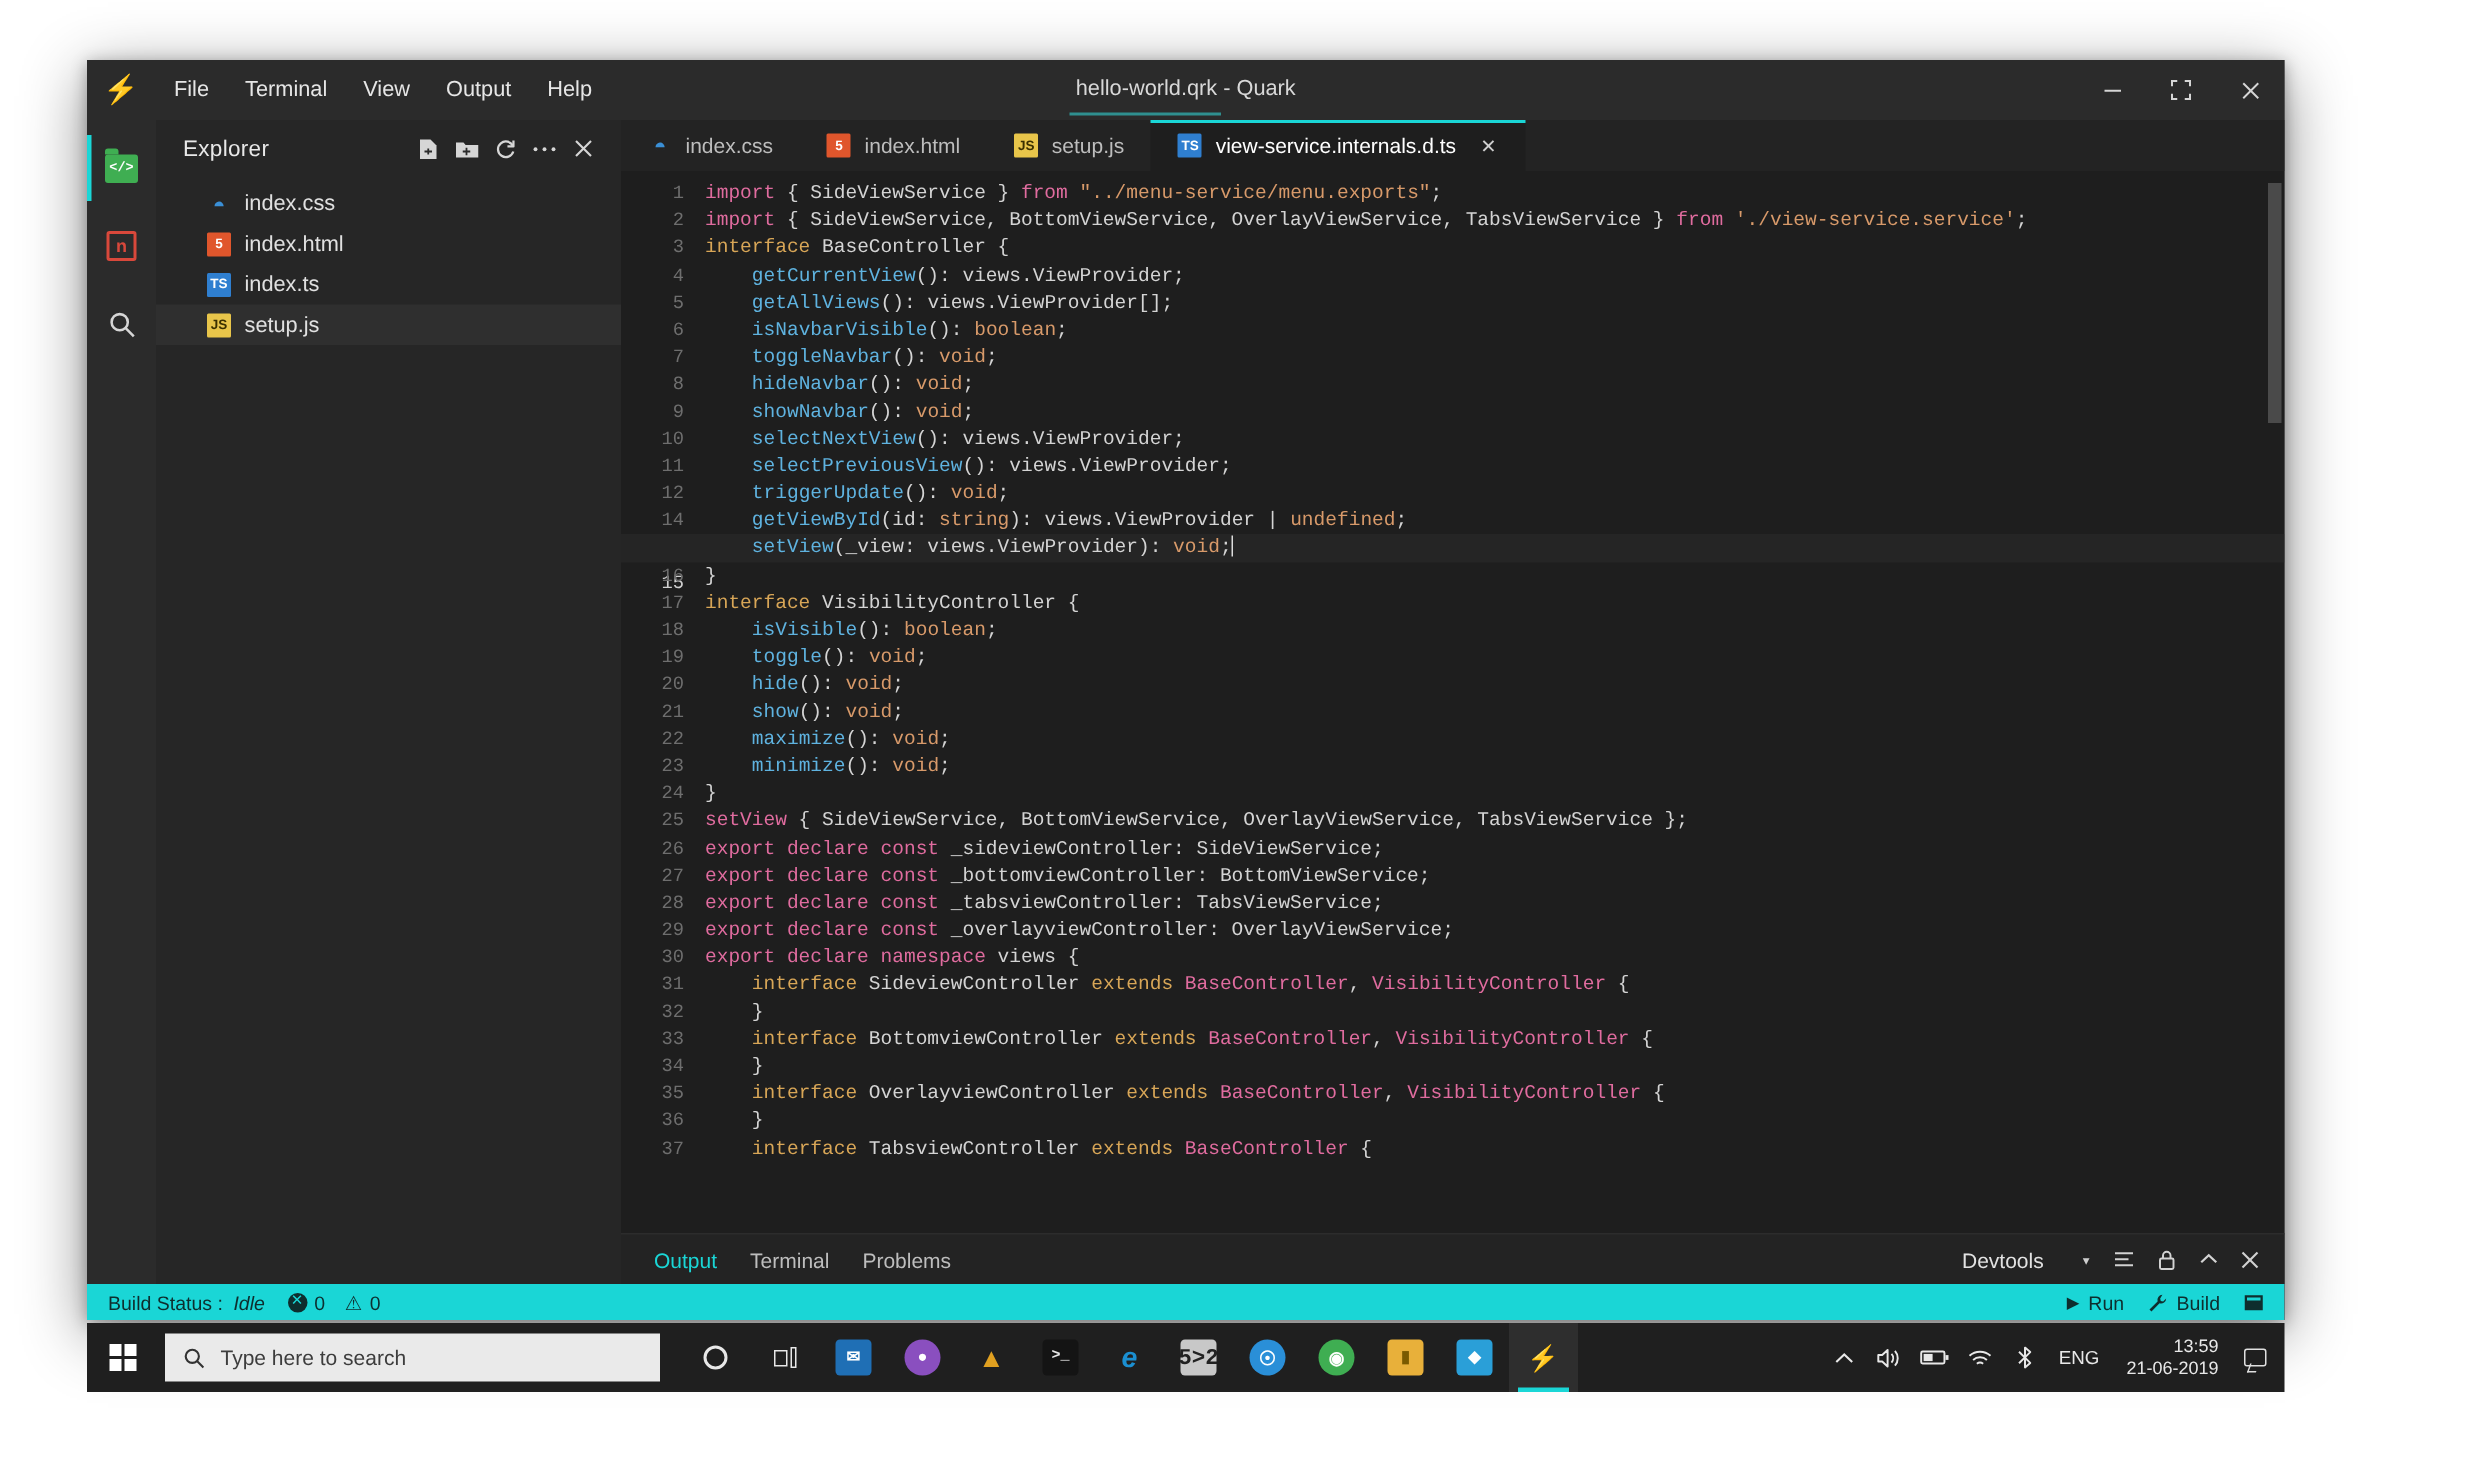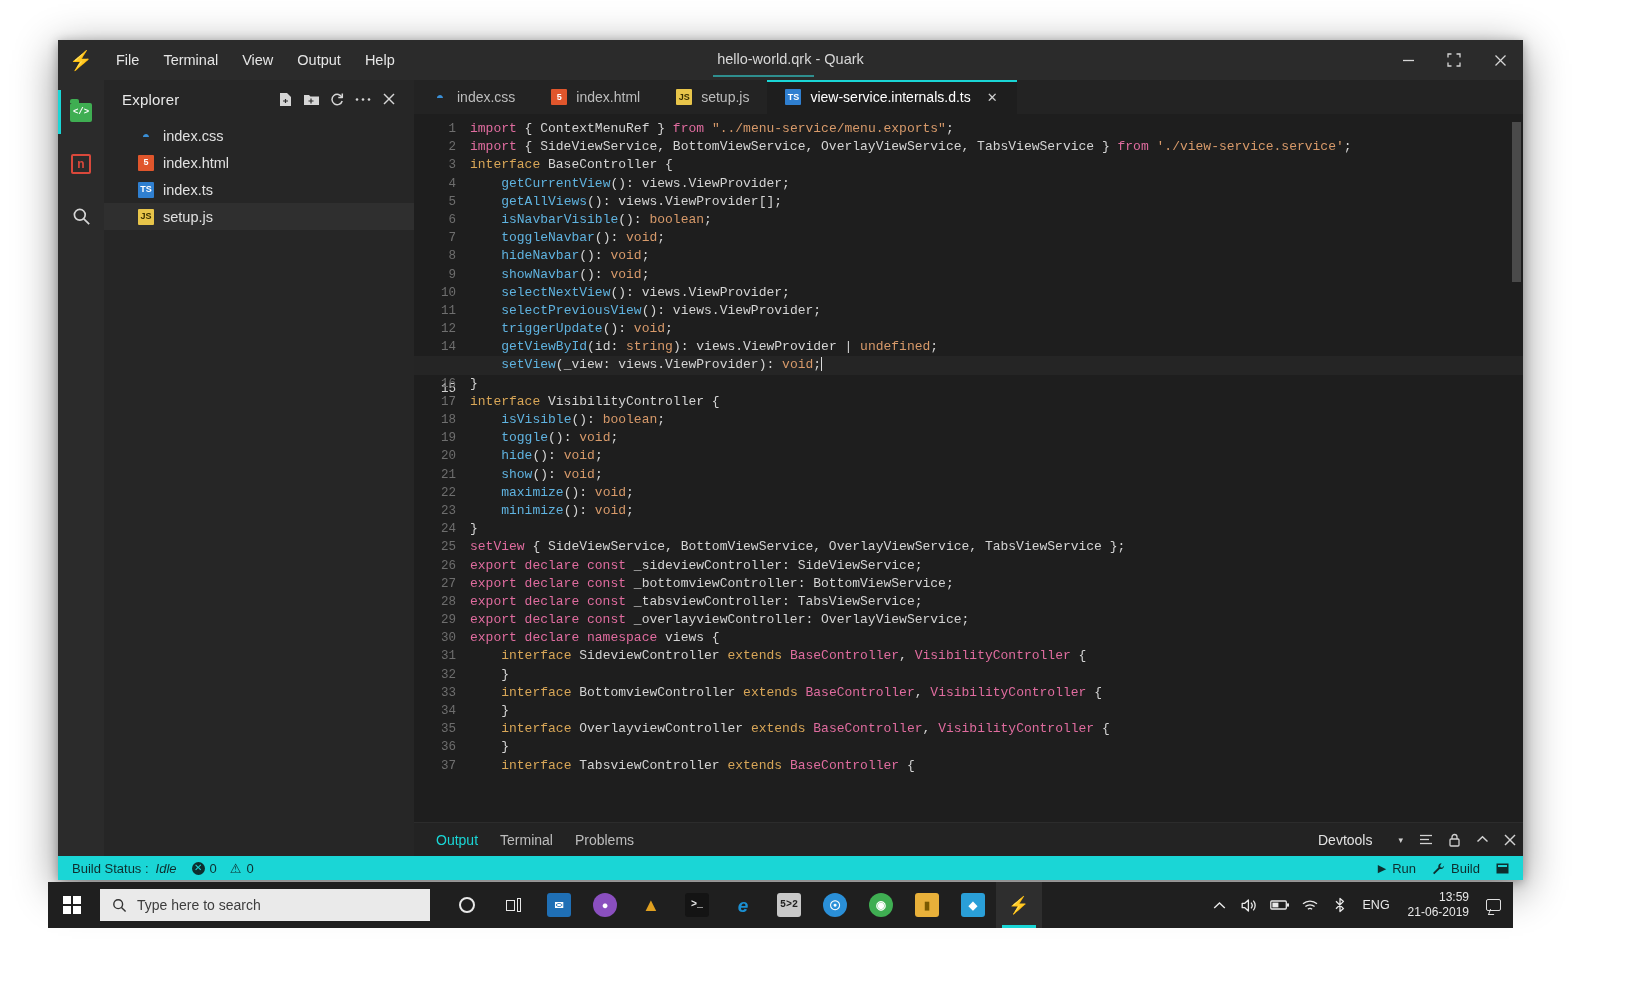--- a/index.html
+++ b/index.html
@@ -190,21 +190,21 @@
   
   .panel {
     height: 34px; background: #232323; display: flex; align-items: center;
     flex: none; padding: 0 0 0 22px; border-top: 1px solid #2c2c2c;
   }
   .panel-tab {
     color: #bdbdbd; font-size: 14px; padding: 0 22px 0 0; cursor: default;
     position: relative; height: 100%; display: flex; align-items: center;
   }
   .panel-tab.active { color: #1ad6d6; }
-  .panel-right { margin-left: auto; display: flex; align-items: center; gap: 2px; }
+  .panel-right { margin-left: auto; display: flex; align-items: center; gap: 2px; padding-right: 10px; }
   .devtools-sel {
     color: #e2e2e2; font-size: 14px; display: flex; align-items: center; gap: 26px;
     padding: 0 8px; cursor: default;
   }
   .caret-down { font-size: 9px; color: #cfcfcf; }
   .panel-ico {
     width: 26px; height: 26px; display: flex; align-items: center;
     justify-content: center; color: #d2d2d2; font-size: 13px; cursor: default;
   }
 
@@ -220,21 +220,21 @@
     display: inline-flex; width: 13px; height: 13px; border-radius: 50%;
     background: #0e2e2e; color: #1ad6d6; font-size: 10px;
     align-items: center; justify-content: center; line-height: 1;
   }
   .sb-warn-ico { color: #0e2e2e; font-size: 13px; line-height: 1; }
   .sb-right { margin-left: auto; display: flex; align-items: center; gap: 16px; }
   .sb-right-item { display: flex; align-items: center; gap: 6px; color: #0e2e2e; font-size: 13px; cursor: default; }
 
   
   .taskbar {
-    position: absolute; left: 48px; bottom: 56px; width: 1465px; height: 46px;
+    position: absolute; left: 58px; bottom: 56px; width: 1465px; height: 46px;
     background: #1f1f1f; display: flex; align-items: center;
   }
   .start-btn {
     width: 48px; height: 46px; display: flex; align-items: center;
     justify-content: center; cursor: default;
   }
   .win-logo {
     width: 18px; height: 18px; display: grid; grid-template-columns: 1fr 1fr;
     grid-template-rows: 1fr 1fr; gap: 2px;
   }
@@ -422,21 +422,21 @@
             <span class="fi fi-ts">TS</span>
             <span>view-service.internals.d.ts</span>
             <span class="tab-close">✕</span>
           </div>
         </div>
 
         <div class="code-wrap">
           <div class="code" id="code-lines">
               <div class="cline">
                 <span class="lnum">1</span>
-                <span class="ctext"><span class="k-import">import</span><span class="k-name"> { ContextMenuRef } </span><span class="k-from">from</span><span class="k-name"> </span><span class="k-str">"../menu-service/menu.exports"</span><span class="k-punct">;</span></span>
+                <span class="ctext"><span class="k-import">import</span><span class="k-name"> { SideViewService } </span><span class="k-from">from</span><span class="k-name"> </span><span class="k-str">"../menu-service/menu.exports"</span><span class="k-punct">;</span></span>
               </div>
               <div class="cline">
                 <span class="lnum">2</span>
                 <span class="ctext"><span class="k-import">import</span><span class="k-name"> { SideViewService, BottomViewService, OverlayViewService, TabsViewService } </span><span class="k-from">from</span><span class="k-name"> </span><span class="k-str">'./view-service.service'</span><span class="k-punct">;</span></span>
               </div>
               <div class="cline">
                 <span class="lnum">3</span>
                 <span class="ctext"><span class="k-iface">interface</span><span class="k-name"> BaseController {</span></span>
               </div>
               <div class="cline">
@@ -683,21 +683,21 @@
       <div class="tb-ico">
           <span class="app-ico" style="background:transparent;color:#e0a020;font-size:18px">▲</span>
         </div>
       <div class="tb-ico">
           <span class="app-ico" style="background:#141414;color:#e8e8e8;font-size:10px;font-family:'Liberation Mono',monospace">&gt;_</span>
         </div>
       <div class="tb-ico">
           <span class="app-ico" style="background:transparent;color:#1b8fd1;font-size:19px;font-style:italic">e</span>
         </div>
       <div class="tb-ico">
-          <span class="app-ico" style="background:#c8c8c8;color:#222;font-size:10px;font-family:'Liberation Mono',monospace">5&gt;2</span>
+          <span class="app-ico" style="background:#c8c8c8;color:#222;font-size:15px;font-family:'Liberation Mono',monospace">5&gt;2</span>
         </div>
       <div class="tb-ico">
           <span class="app-ico" style="background:#2a8fd8;border-radius:50%;font-size:13px">☉</span>
         </div>
       <div class="tb-ico">
           <span class="app-ico" style="background:#3fae52;border-radius:50%;font-size:12px">◉</span>
         </div>
       <div class="tb-ico">
           <span class="app-ico" style="background:#e8b03a;color:#7a5a00;font-size:11px">▮</span>
         </div>

